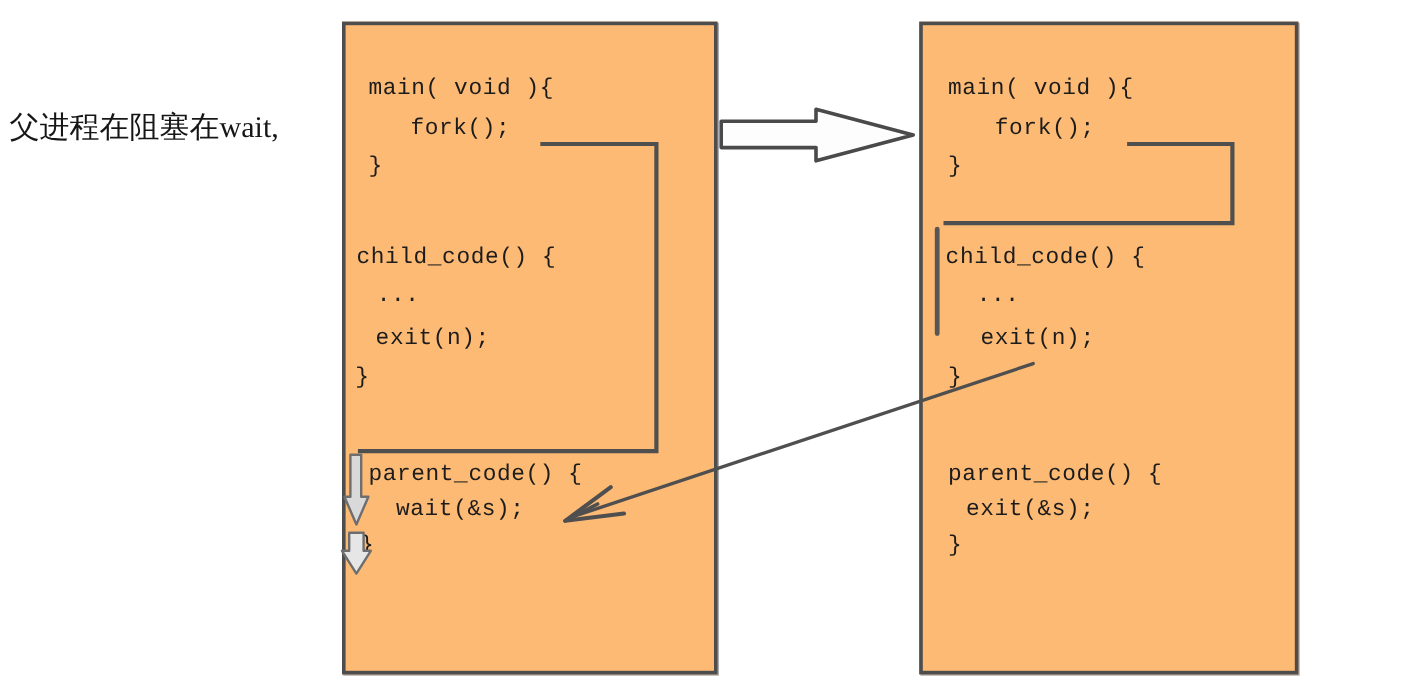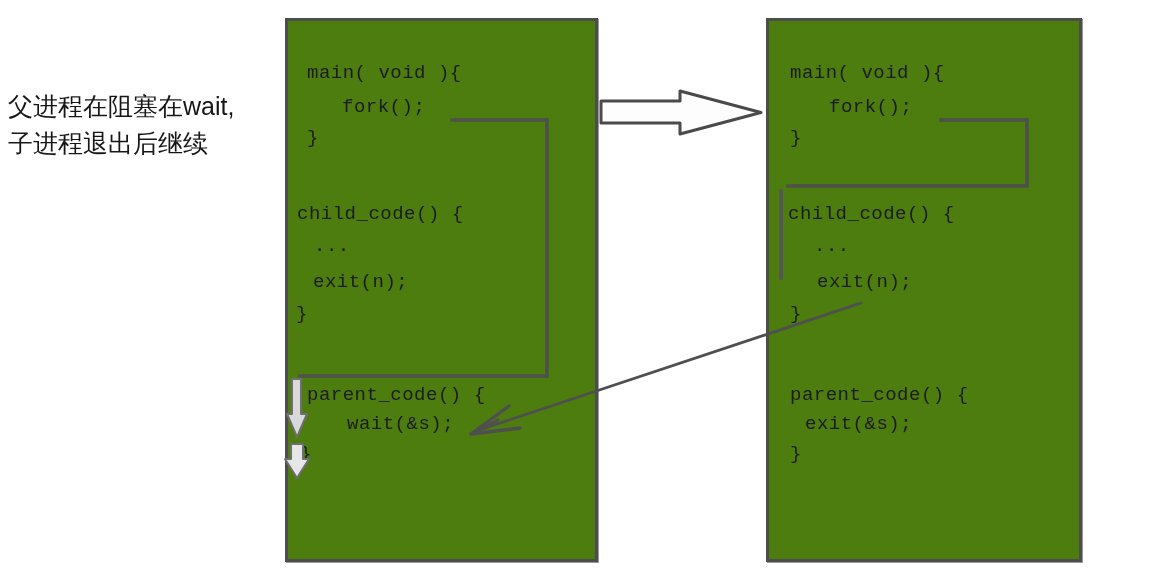--- a/index.html
+++ b/index.html
@@ -12,32 +12,32 @@
     width: 1170px;
     height: 583px;
     background: #ffffff;
     overflow: hidden;
     font-family: "Liberation Mono", "DejaVu Sans Mono", monospace;
   }
   .annotation {
     position: absolute;
     left: 8px;
     top: 88px;
-    font-family: Liberation Sans, sans-serif;
+    font-family: Liberation Serif, serif;
     font-size: 25px;
     line-height: 37px;
     color: #161616;
     white-space: nowrap;
   }
   .process-box {
     position: absolute;
     top: 18px;
     height: 544px;
     border: 3px solid #4d4d4d;
-    background: #4d7c0f;
+    background: #fdba74;
     box-sizing: border-box;
     box-shadow: 1px 1px 0 #9a9a9a;
   }
   .box-left  { left: 285px; width: 313px; }
   .box-right { left: 766px; width: 316px; }
   .code {
     position: absolute;
     font-family: "Liberation Mono", "DejaVu Sans Mono", monospace;
     font-size: 19px;
     line-height: 22px;
@@ -47,21 +47,21 @@
   }
   
   .bl-main   { left: 19px;  top: 41px;  }
   .bl-fork   { left: 54px;  top: 75px;  }
   .bl-cmain  { left: 19px;  top: 106px; }
   .bl-child  { left: 9px;   top: 182px; }
   .bl-dots   { left: 26px;  top: 214px; }
   .bl-exit   { left: 25px;  top: 250px; }
   .bl-cchild { left: 8px;   top: 282px; }
   .bl-parent { left: 19px;  top: 363px; }
-  .bl-wait   { left: 59px;  top: 392px; }
+  .bl-wait   { left: 42px;  top: 392px; }
   .bl-cpar   { left: 12px;  top: 422px; }
   
   .br-main   { left: 21px;  top: 41px;  }
   .br-fork   { left: 60px;  top: 75px;  }
   .br-cmain  { left: 21px;  top: 106px; }
   .br-child  { left: 19px;  top: 182px; }
   .br-dots   { left: 45px;  top: 214px; }
   .br-exit   { left: 48px;  top: 250px; }
   .br-cchild { left: 21px;  top: 282px; }
   .br-parent { left: 21px;  top: 363px; }
@@ -76,21 +76,20 @@
     pointer-events: none;
   }
 </style>
 </head>
 <body>
 
 <div class="canvas">
 
   <div class="annotation">
     <div>父进程在阻塞在wait,</div>
-    <div>子进程退出后继续</div>
   </div>
 
   <div class="process-box box-left">
     <div class="code bl-main">main( void ){</div>
     <div class="code bl-fork">fork();</div>
     <div class="code bl-cmain">}</div>
     <div class="code bl-child">child_code() {</div>
     <div class="code bl-dots">...</div>
     <div class="code bl-exit">exit(n);</div>
     <div class="code bl-cchild">}</div>

